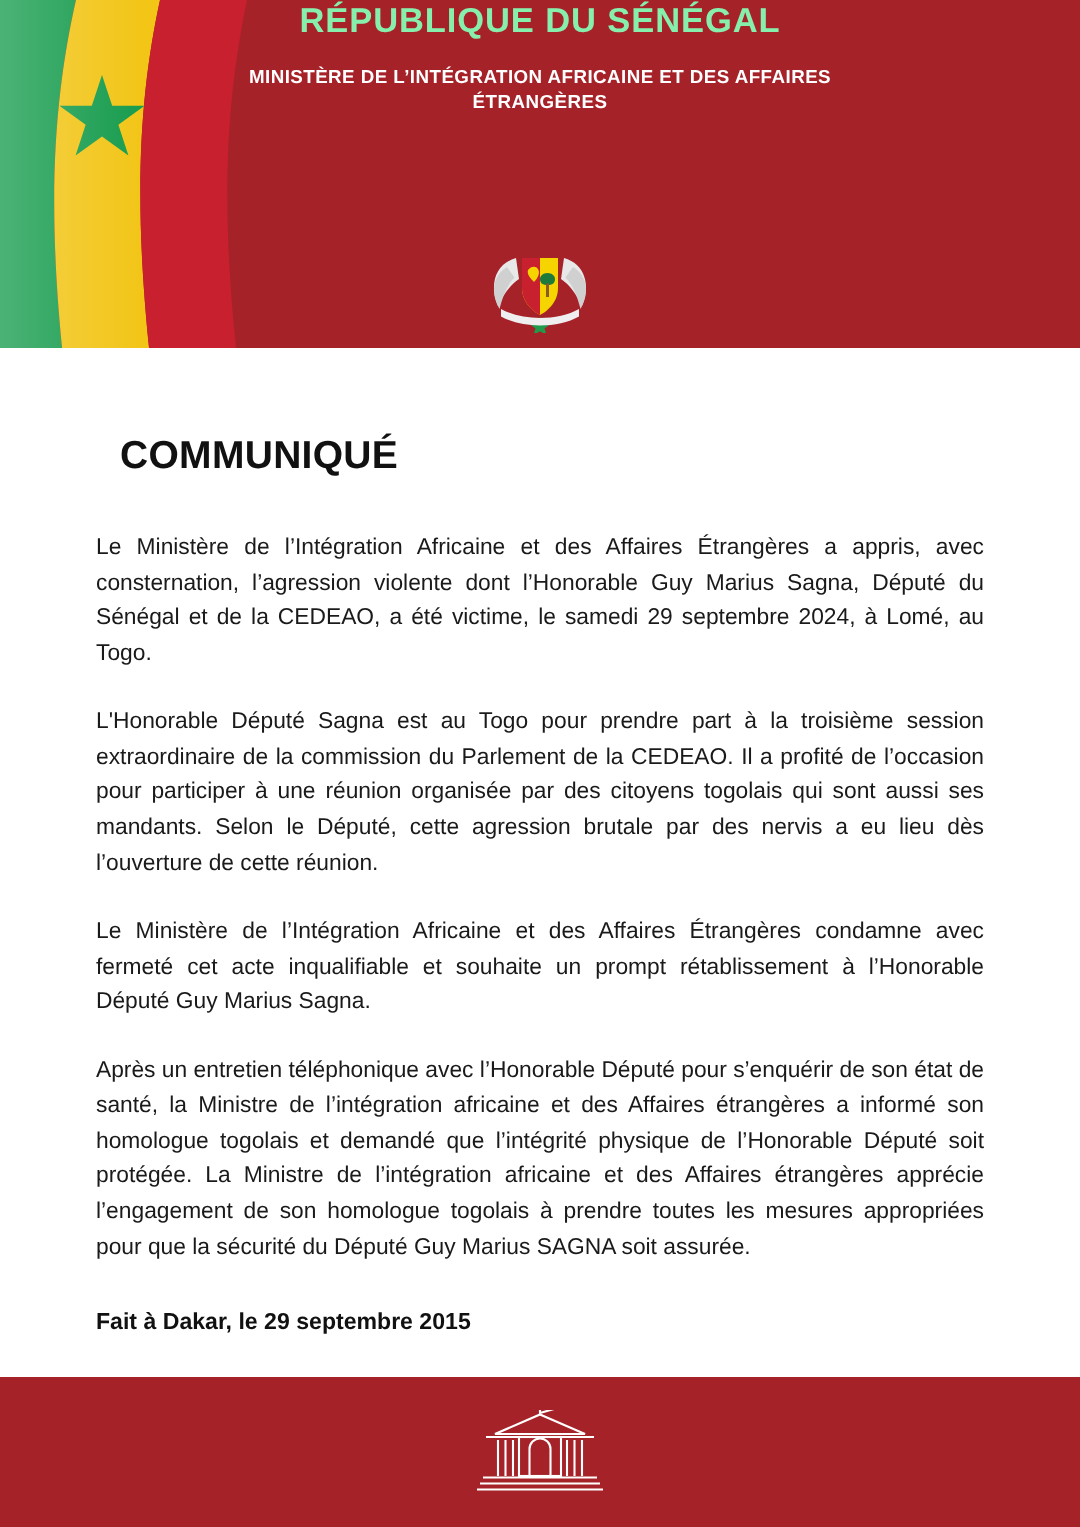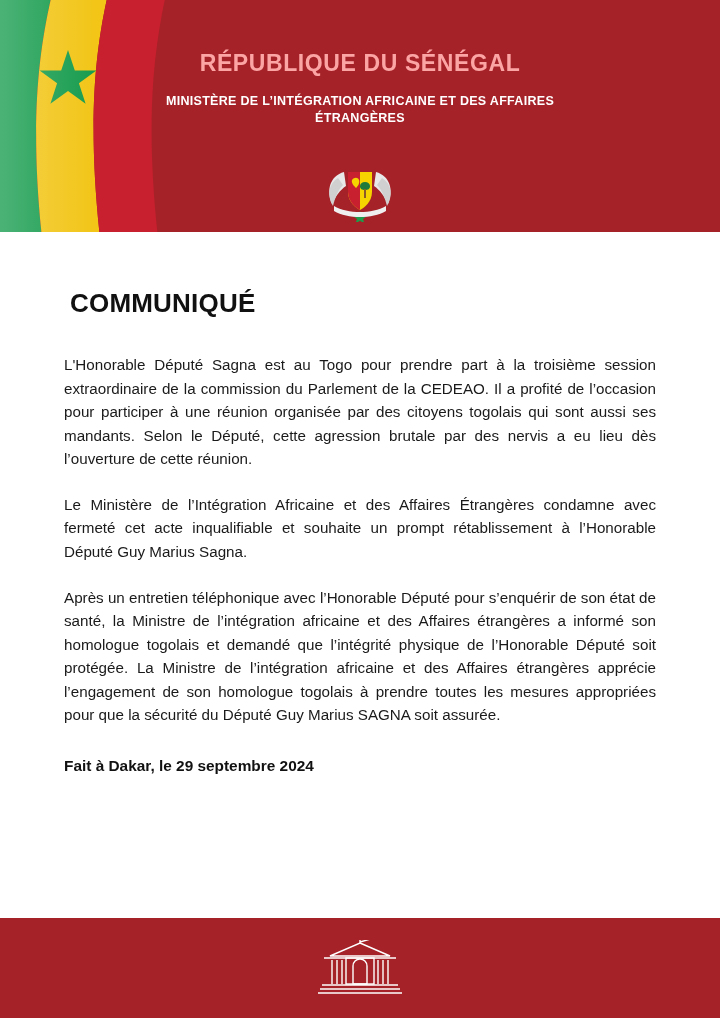--- a/index.html
+++ b/index.html
@@ -36,25 +36,24 @@
   .header-text {
     position: absolute;
     left: 0;
     top: 0;
     width: 720px;
     height: 232px;
     text-align: center;
     color: #ffffff;
   }
   .rep-title {
-    margin-top: 50px;
     font-size: 23px;
     font-weight: bold;
     letter-spacing: 0.6px;
-    color: #fca5a5;
+    color: #86efac;
   }
   .motto-wrap {
     display: inline-block;
     margin-top: 6px;
     padding-bottom: 3px;
     border-bottom: 2px solid #ffffff;
   }
   .motto {
     font-size: 15px;
     font-weight: normal;
@@ -90,21 +89,21 @@
     height: 686px;
     background: #ffffff;
     box-sizing: border-box;
     padding: 56px 64px 0 64px;
   }
   .doc-title {
     font-size: 26px;
     font-weight: bold;
     color: #111111;
     letter-spacing: 0.2px;
-    margin: 0 0 34px 6px;
+    margin: 0 0 34px 16px;
   }
   .para {
     font-size: 15.2px;
     line-height: 1.55;
     color: #1a1a1a;
     text-align: justify;
     margin: 0 0 22px 0;
   }
   .signoff {
     font-size: 15.4px;
@@ -182,25 +181,26 @@
       <polygon fill="#1E9B4B" points="36,51 38,56 43,56 39,59 40.5,63.5 36,60.8 31.5,63.5 33,59 29,56 34,56"></polygon>
 
       <path d="M10,46 C24,54 48,54 62,46 L62,51 C48,59 24,59 10,51 Z" fill="#EFEFEF"></path>
     </svg>
   </div>
 </div>
 
 <div class="content">
   <h1 class="doc-title">COMMUNIQUÉ</h1>
 
+  <p class="para">Le Ministère de l’Intégration Africaine et des Affaires Étrangères a appris, avec consternation, l’agression violente dont l’Honorable Guy Marius Sagna, Député du Sénégal et de la CEDEAO, a été victime, le samedi 29 septembre 2024, à Lomé, au Togo.</p>
   <p class="para">L'Honorable Député Sagna est au Togo pour prendre part à la troisième session extraordinaire de la commission du Parlement de la CEDEAO. Il a profité de l’occasion pour participer à une réunion organisée par des citoyens togolais qui sont aussi ses mandants. Selon le Député, cette agression brutale par des nervis a eu lieu dès l’ouverture de cette réunion.</p>
   <p class="para">Le Ministère de l’Intégration Africaine et des Affaires Étrangères condamne avec fermeté cet acte inqualifiable et souhaite un prompt rétablissement à l’Honorable Député Guy Marius Sagna.</p>
   <p class="para">Après un entretien téléphonique avec l’Honorable Député pour s’enquérir de son état de santé, la Ministre de l’intégration africaine et des Affaires étrangères a informé son homologue togolais et demandé que l’intégrité physique de l’Honorable Député soit protégée. La Ministre de l’intégration africaine et des Affaires étrangères apprécie l’engagement de son homologue togolais à prendre toutes les mesures appropriées pour que la sécurité du Député Guy Marius SAGNA soit assurée.</p>
 
-  <div class="signoff">Fait à Dakar, le 29 septembre 2024</div>
+  <div class="signoff">Fait à Dakar, le 29 septembre 2015</div>
 </div>
 
 <div class="footer">
   <div class="footer-emblem">
     <svg width="96" height="56" viewBox="0 0 96 56" xmlns="http://www.w3.org/2000/svg">
       <g fill="none" stroke="#FFFFFF" stroke-width="1.4">
 
         <path d="M48,3 L78,16 L18,16 Z"></path>
         <path d="M12,18 L84,18"></path>
 

